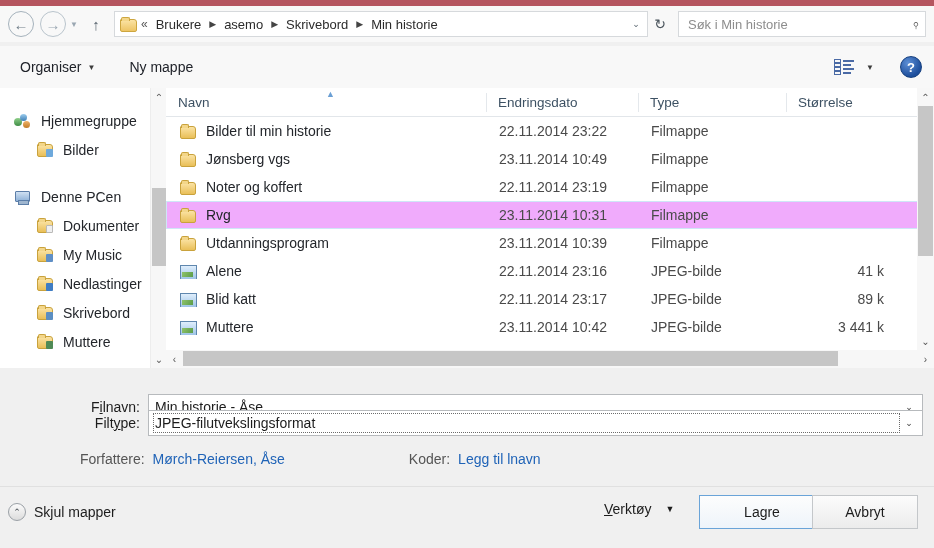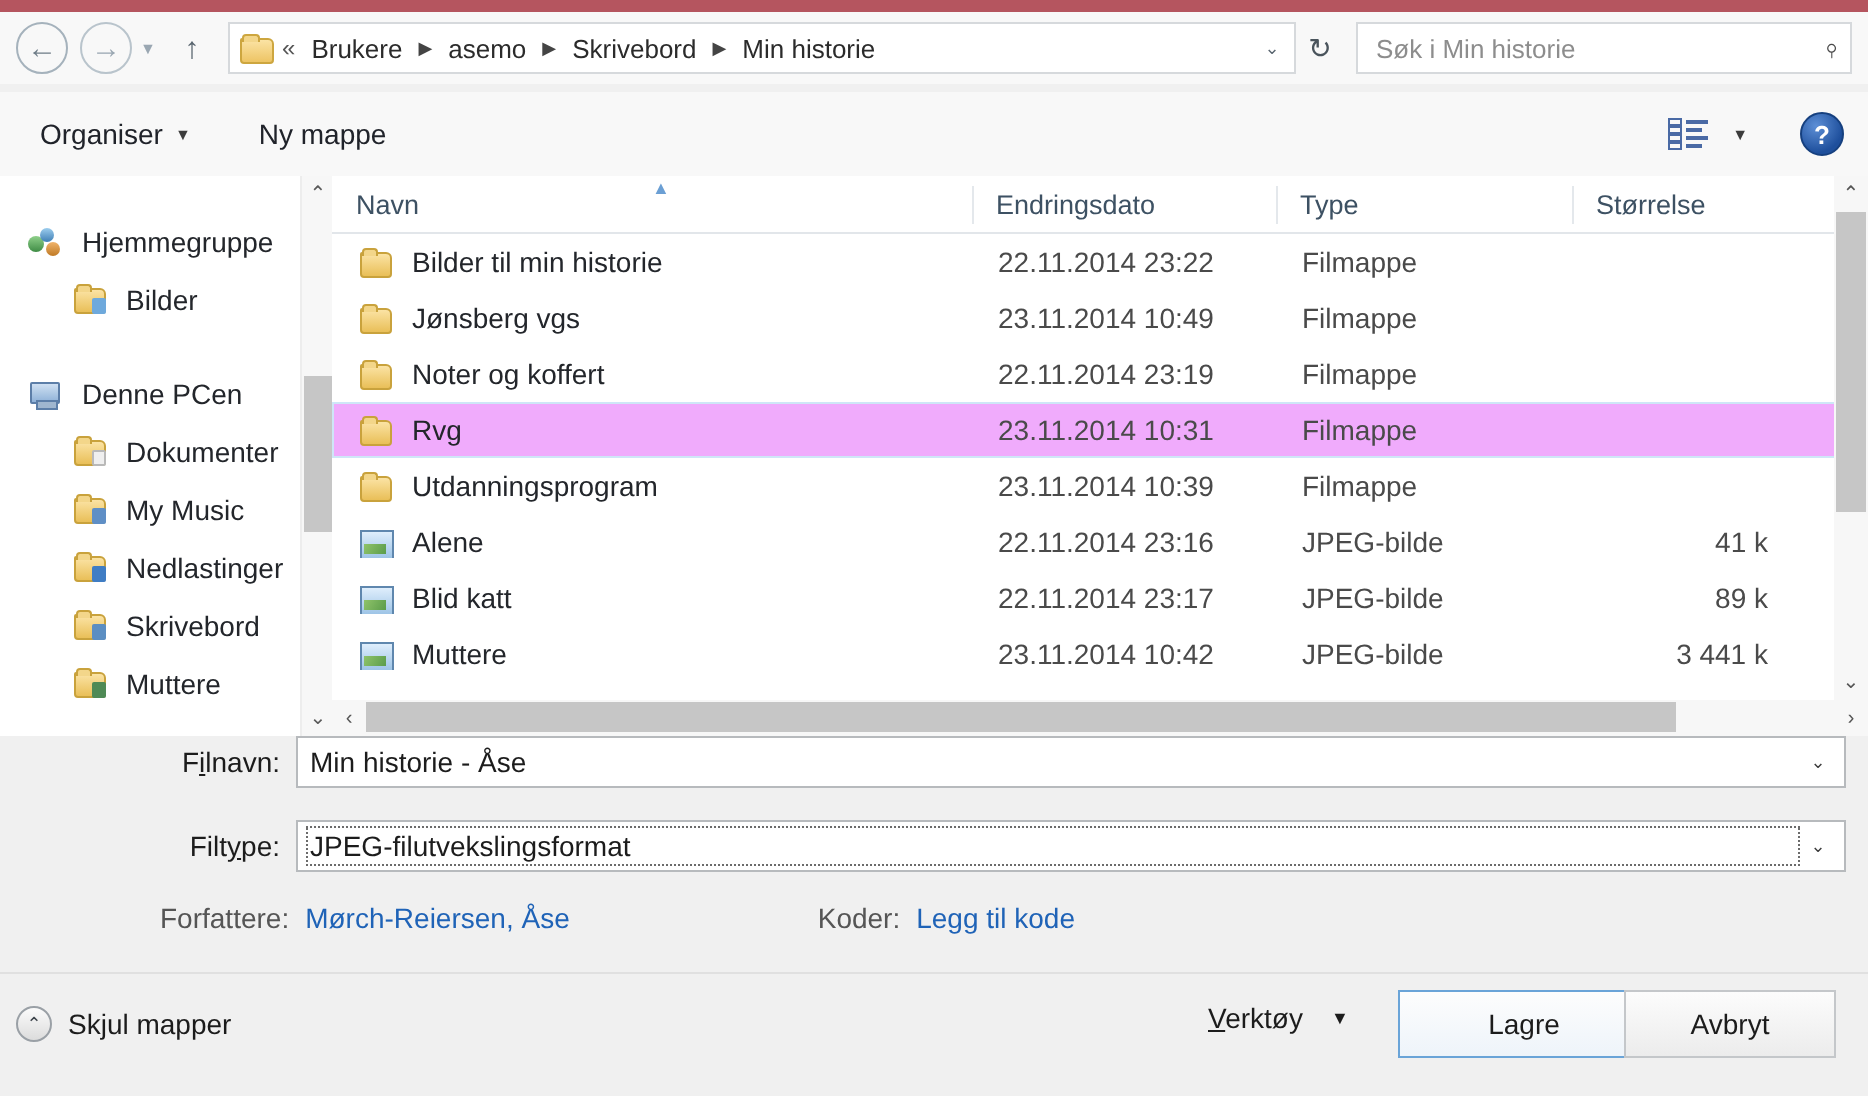--- a/index.html
+++ b/index.html
@@ -139,21 +139,21 @@
   .vscroll .thumb { position:absolute; left:1px; width:15px; background:#c6c6c6; }
 
   .hscroll { position:absolute; left:0; bottom:0; width:100%; height:18px; background:#f7f7f7; display:flex; align-items:center; }
   .hscroll .arw { width:17px; height:18px; display:flex; align-items:center; justify-content:center; color:#555; font-size:10px; flex:none; }
   .hscroll .track { flex:1; height:18px; position:relative; }
   .hscroll .thumb { position:absolute; left:0; top:1px; height:15px; background:#c6c6c6; }
 
   
   .form { position:absolute; left:0; top:368px; width:934px; height:110px; background:#f0f0f0; }
   .frow { position:absolute; left:0; width:934px; height:26px; display:flex; align-items:center; }
-  .frow.r1 { top:0; }
+  .frow.r1 { top:26px; }
   .frow.r2 { top:42px; }
   .flabel { width:148px; text-align:right; padding-right:8px; font-size:14px; color:#1c1c1c; }
   .flabel u { text-decoration: underline; }
   .fctl { width:775px; height:26px; background:#fff; border:1px solid #b7babd; display:flex; align-items:center; padding:0 2px 0 6px; }
   .fctl.combo { background:#fff; }
   .fctl .val { flex:1; font-size:14px; color:#1c1c1c; white-space:nowrap; overflow:hidden; }
   .fctl .dd { width:22px; text-align:center; font-size:9px; color:#3b3b3b; flex:none; }
   .fctl.focused .val { outline:1px dotted #6b6b6b; outline-offset:1px; }
 
   .meta { position:absolute; left:0; top:78px; width:934px; height:26px; display:flex; align-items:center; font-size:14px; }
@@ -433,21 +433,21 @@
       <div class="fctl combo focused">
         <span class="val">JPEG-filutvekslingsformat</span>
         <span class="dd">⌄</span>
       </div>
     </div>
 
     <div class="meta">
       <span class="lbl authors-lbl">Forfattere:</span>
       <span class="lnk">Mørch-Reiersen, Åse</span>
       <span class="lbl tags-lbl">Koder:</span>
-      <span class="lnk">Legg til kode</span>
+      <span class="lnk">Legg til lnavn</span>
     </div>
   </div>
 
   <div class="sep"></div>
 
   <div class="footer">
     <div class="hidefolders">
       <span class="hf-ico">⌃</span>
       <span>Skjul mapper</span>
     </div>

